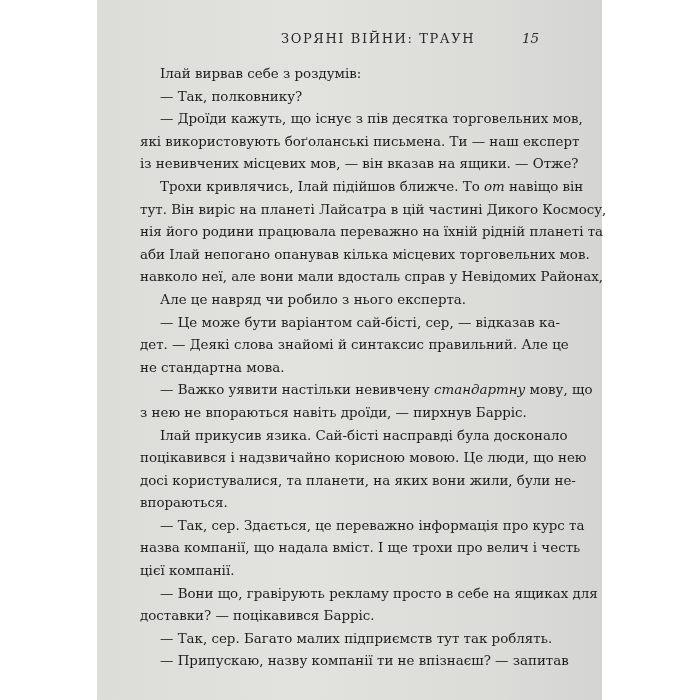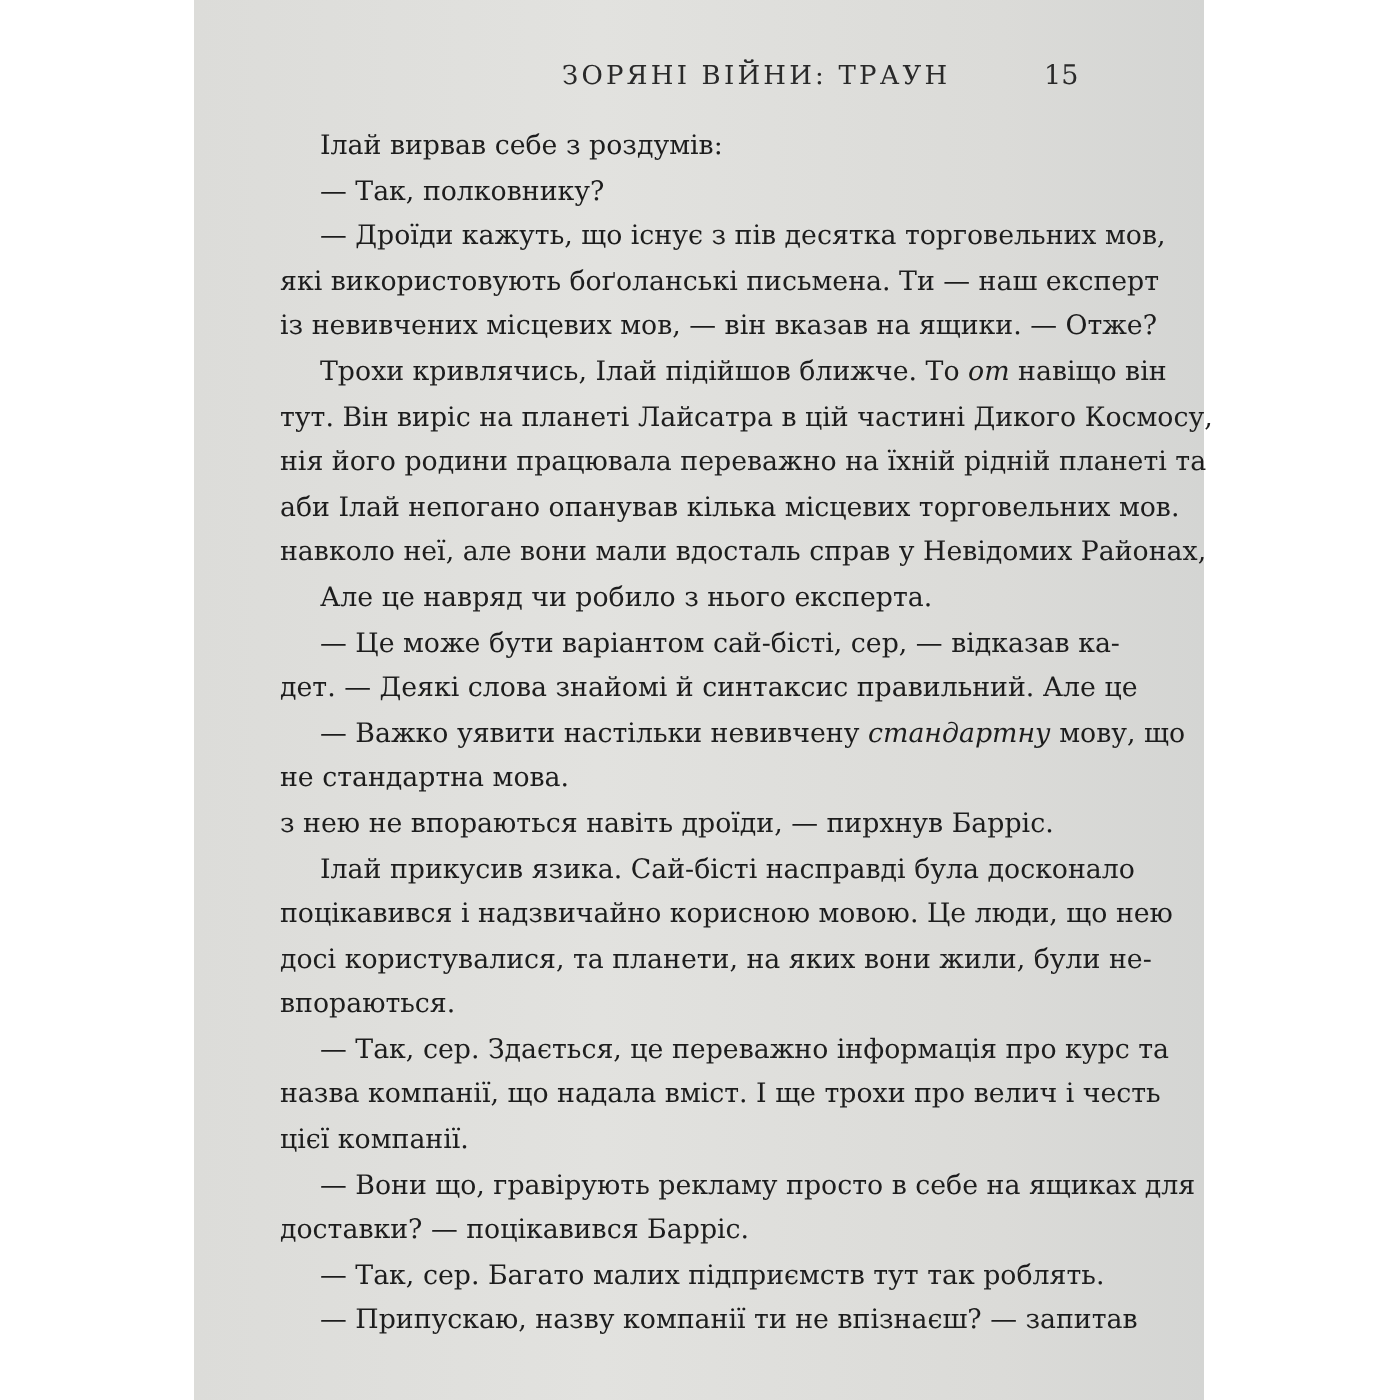--- a/index.html
+++ b/index.html
@@ -9,21 +9,21 @@
     background: linear-gradient(90deg, #dcdcd9 0%, #e2e2df 40%, #dbdbd8 80%, #d4d5d3 100%);
   }
   .running-head {
     position: absolute; top: 31px; left: 0; width: 505px; height: 20px;
     font-family: "DejaVu Serif", serif; color: #2a2a2a;
   }
   .running-title {
     position: absolute; left: 160px; top: 0; font-size: 13px; letter-spacing: 1.6px; margin-left: 24px;
   }
   .page-number {
-    position: absolute; left: 425px; top: -1px; font-size: 13.5px;
+    position: absolute; left: 425px; top: -1px; font-size: 13.5px; font-style: italic;
   }
   .text-block {
     position: absolute; left: 43px; top: 63px; width: 416px;
     font-family: "DejaVu Serif", serif; font-size: 13.4px; line-height: 22.6px;
     color: #1d1d1d; text-align: justify;
   }
   .line { white-space: nowrap; height: 22.6px; text-align-last: justify; text-align: justify; display: block; }
   .line.last { text-align-last: left; }
   .line.indent { padding-left: 20px; }
   .line span.it { font-style: italic; }
@@ -43,22 +43,22 @@
       <span class="line">які використовують боґоланські письмена. Ти — наш експерт</span>
       <span class="line last">із невивчених місцевих мов, — він вказав на ящики. — Отже?</span>
       <span class="line indent"><span>Трохи кривлячись, Ілай підійшов ближче. То </span><span class="it">от</span><span> навіщо він</span></span>
       <span class="line">тут. Він виріс на планеті Лайсатра в цій частині Дикого Космосу,</span>
       <span class="line">нія його родини працювала переважно на їхній рідній планеті та</span>
       <span class="line last">аби Ілай непогано опанував кілька місцевих торговельних мов.</span>
       <span class="line">навколо неї, але вони мали вдосталь справ у Невідомих Районах,</span>
       <span class="line indent last">Але це навряд чи робило з нього експерта.</span>
       <span class="line indent">— Це може бути варіантом сай-бісті, сер, — відказав ка-</span>
       <span class="line">дет. — Деякі слова знайомі й синтаксис правильний. Але це</span>
+      <span class="line last">не стандартна мова.</span>
       <span class="line indent"><span>— Важко уявити настільки невивчену </span><span class="it">стандартну</span><span> мову, що</span></span>
-      <span class="line last">не стандартна мова.</span>
       <span class="line last">з нею не впораються навіть дроїди, — пирхнув Барріс.</span>
       <span class="line indent">Ілай прикусив язика. Сай-бісті насправді була досконало</span>
       <span class="line">поцікавився і надзвичайно корисною мовою. Це люди, що нею</span>
       <span class="line">досі користувалися, та планети, на яких вони жили, були не-</span>
       <span class="line last">впораються.</span>
       <span class="line indent">— Так, сер. Здається, це переважно інформація про курс та</span>
       <span class="line">назва компанії, що надала вміст. І ще трохи про велич і честь</span>
       <span class="line last">цієї компанії.</span>
       <span class="line indent">— Вони що, гравірують рекламу просто в себе на ящиках для</span>
       <span class="line last">доставки? — поцікавився Барріс.</span>

